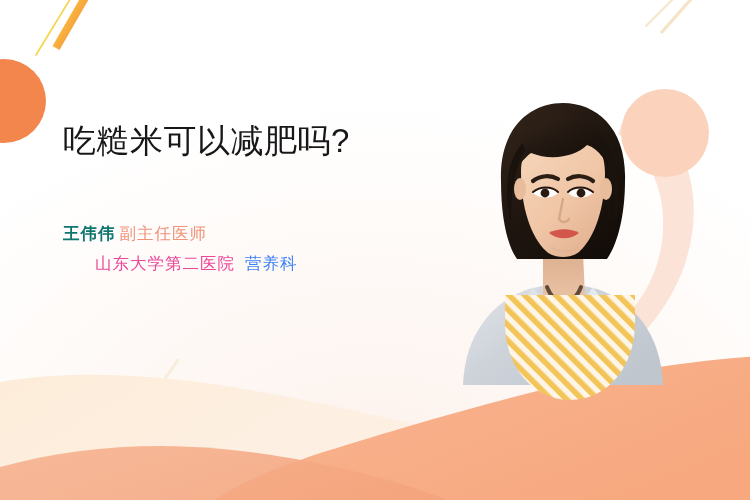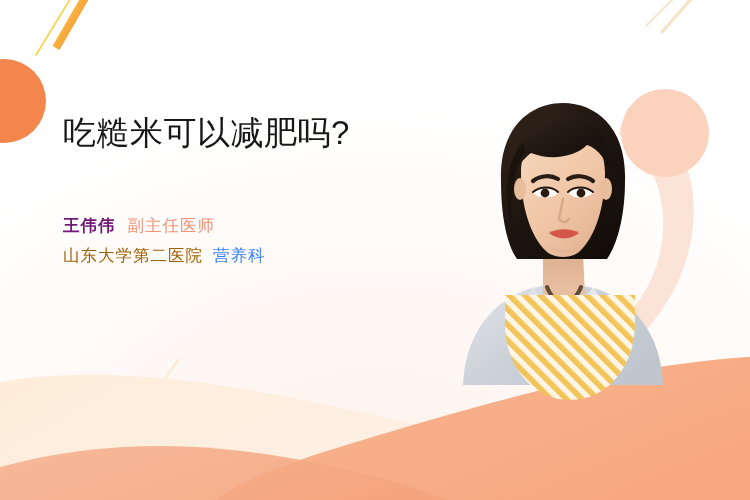--- a/index.html
+++ b/index.html
@@ -22,21 +22,21 @@
     inset: 0;
     width: 100%;
     height: 100%;
     pointer-events: none;
   }
 
   
   .text-block {
     position: absolute;
     left: 63px;
-    top: 112px;
+    top: 120px;
     width: 330px;
     z-index: 40;
   }
   .title {
     font-size: 33px;
     line-height: 1.27;
     color: #171717;
     letter-spacing: 0.5px;
     font-weight: 400;
     margin: 0;
@@ -45,32 +45,33 @@
   .byline {
     margin-top: 56px;
   }
   .byline-row {
     font-size: 16.5px;
     line-height: 1.85;
     letter-spacing: 0.6px;
     white-space: nowrap;
   }
   .doc-name {
-    color: #701a75;
+    color: #0f766e;
     font-weight: bold;
     letter-spacing: 1px;
   }
   .doc-rank {
     color: #f0937a;
-    margin-left: 12px;
+    margin-left: 4px;
     letter-spacing: 1px;
   }
   .doc-hospital {
-    color: #a16207;
-    letter-spacing: 1px;
+    color: #ec4899;
+    letter-spacing: 1px;
+    margin-left: 32px;
   }
   .doc-dept {
     color: #3b82f6;
     margin-left: 10px;
     letter-spacing: 1px;
   }
 
   
   .portrait-wrap {
     position: absolute;

